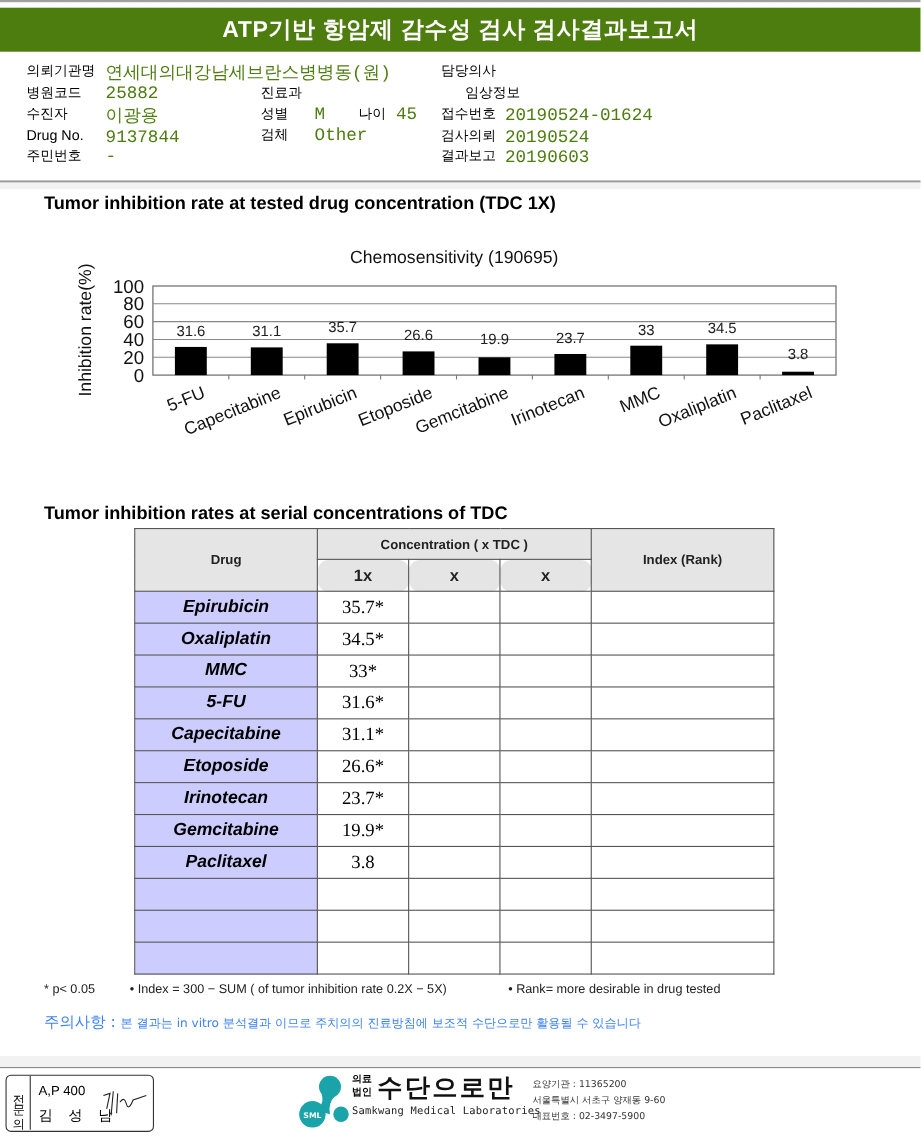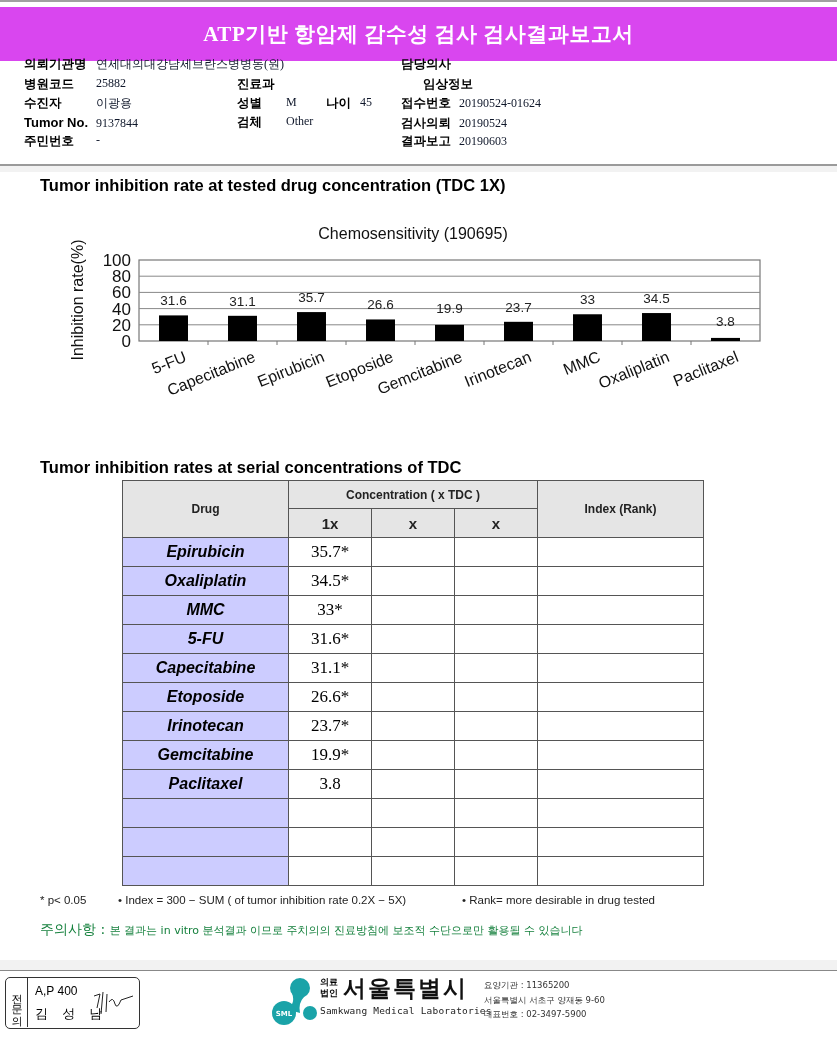--- a/index.html
+++ b/index.html
@@ -1,46 +1,46 @@
 <!DOCTYPE html>
 <html><head>
 <meta charset="utf-8">
 <style>
   * { box-sizing: border-box; margin: 0; padding: 0; }
   html, body { width: 837px; height: 1040px; background: #ffffff; overflow: hidden; }
   body { font-family: "DejaVu Sans", "Liberation Sans", sans-serif; color: #000; position: relative; }
 
   .top-rule { position: absolute; left: 0; top: 0; width: 837px; height: 2px; background: #a0a0a0; }
-  .title-bar { position: absolute; left: 0; top: 7px; width: 837px; height: 54px; background: #d946ef;
-    color: #fff; font-family: Liberation Serif, serif; font-weight: bold; font-size: 21px;
+  .title-bar { position: absolute; left: 0; top: 7px; width: 837px; height: 40px; background: #4d7c0f;
+    color: #fff; font-family: Liberation Sans, sans-serif; font-weight: bold; font-size: 21px;
     display: flex; align-items: center; justify-content: center; letter-spacing: 0.5px; }
 
   .info { position: absolute; left: 0; top: 52px; width: 837px; height: 108px; font-size: 12px; }
-  .info .lbl { position: absolute; font-weight: bold; font-size: 12.5px; text-align: right; }
-  .info .val { position: absolute; font-family: Liberation Serif, serif; font-size: 12px; color: #0f172a; }
+  .info .lbl { position: absolute; font-weight: normal; font-size: 12.5px; text-align: right; }
+  .info .val { position: absolute; font-family: Liberation Mono, monospace; font-size: 16px; color: #4d7c0f; }
 
   .rule-gray { position: absolute; left: 0; width: 837px; height: 2px; background: #9a9a9a; }
   .band { position: absolute; left: 0; width: 837px; background: #f2f2f2; }
 
   .section-title { position: absolute; font-family: "Liberation Sans", sans-serif; font-weight: bold; font-size: 16.5px; color: #000; }
 
   #chart { position: absolute; left: 60px; top: 210px; width: 720px; height: 230px; }
   #chart text { font-family: "Liberation Sans", sans-serif; }
 
   table.conc { position: absolute; left: 122px; top: 480px; width: 582px; border-collapse: collapse; }
   table.conc td, table.conc th { border: 1.5px solid #555; height: 29px; text-align: center; }
   table.conc th { background: #e5e5e5; font-family: "Liberation Sans", sans-serif; font-size: 12px; font-weight: bold; color: #222; text-align: center; }
-  table.conc th.big { font-size: 15px; }
+  table.conc th.big { font-size: 15px; border-radius: 10px; }
   table.conc td.drug { background: #ccccff; font-family: "Liberation Sans", sans-serif; font-weight: bold; font-style: italic; font-size: 16px; width: 166px; }
   table.conc td.v { font-family: "Liberation Serif", serif; font-size: 17px; width: 83px; }
   table.conc td.idx { width: 166px; }
 
   .notes { position: absolute; left: 40px; top: 894px; font-family: "Liberation Sans", sans-serif; font-size: 11.5px; color: #222; }
   .notes span { position: absolute; white-space: nowrap; }
-  .caution { position: absolute; left: 40px; top: 921px; font-size: 14px; color: #15803d; white-space: nowrap; }
+  .caution { position: absolute; left: 40px; top: 921px; font-size: 14px; color: #3b82f6; white-space: nowrap; }
   .caution .small { font-size: 11px; }
 
   .sig-box { position: absolute; left: 5px; top: 977px; width: 135px; height: 52px; border: 1.5px solid #333; border-radius: 5px; }
   .sig-box .vert { position: absolute; left: 0; top: 0; width: 22px; height: 49px; border-right: 1.5px solid #333;
     font-size: 11px; line-height: 13px; display: flex; align-items: center; justify-content: center; writing-mode: vertical-rl; }
   .sig-box .t1 { position: absolute; left: 29px; top: 6px; font-size: 12px; font-family: "Liberation Sans", sans-serif; }
   .sig-box .t2 { position: absolute; left: 29px; top: 27px; font-size: 13px; letter-spacing: 5px; }
   .sig-box .scribble { position: absolute; left: 85px; top: 8px; }
 
   .logo { position: absolute; left: 270px; top: 975px; }
@@ -55,21 +55,21 @@
 <div class="top-rule"></div>
 <div class="title-bar">ATP기반 항암제 감수성 검사 검사결과보고서</div>
 
 <div class="info">
   <span class="lbl" style="left:24px;top:4px">의뢰기관명</span>
   <span class="val" style="left:96px;top:4px">연세대의대강남세브란스병병동(원)</span>
   <span class="lbl" style="left:24px;top:24px">병원코드</span>
   <span class="val" style="left:96px;top:24px">25882</span>
   <span class="lbl" style="left:24px;top:43px">수진자</span>
   <span class="val" style="left:96px;top:43px">이광용</span>
-  <span class="lbl" style="left:24px;top:63px;font-family:'Liberation Sans',sans-serif;font-size:13px">Tumor No.</span>
+  <span class="lbl" style="left:24px;top:63px;font-family:'Liberation Sans',sans-serif;font-size:13px">Drug No.</span>
   <span class="val" style="left:96px;top:64px">9137844</span>
   <span class="lbl" style="left:24px;top:81px">주민번호</span>
   <span class="val" style="left:96px;top:81px">-</span>
 
   <span class="lbl" style="left:237px;top:24px">진료과</span>
   <span class="lbl" style="left:237px;top:43px">성별</span>
   <span class="val" style="left:286px;top:43px">M</span>
   <span class="lbl" style="left:326px;top:43px">나이</span>
   <span class="val" style="left:360px;top:43px">45</span>
   <span class="lbl" style="left:237px;top:62px">검체</span>
@@ -278,17 +278,17 @@
 
 <svg class="logo" width="50" height="52" viewBox="0 0 50 52">
   <circle cx="30" cy="13" r="10" fill="#1aa3a8"></circle>
   <path d="M22 18 Q26 30 16 34 L30 38 Q28 28 34 22 Z" fill="#1aa3a8"></path>
   <circle cx="14" cy="38" r="12" fill="#1aa3a8"></circle>
   <circle cx="40" cy="38" r="7" fill="#1aa3a8"></circle>
   <text x="14" y="41" text-anchor="middle" font-size="7" font-weight="bold" fill="#fff" font-family="DejaVu Sans, sans-serif">SML</text>
 </svg>
 <div class="brand-small" style="white-space:pre">의료
 법인</div>
-<div class="brand-name">서울특별시</div>
+<div class="brand-name">수단으로만</div>
 <div class="brand-en">Samkwang Medical Laboratories</div>
 <div class="brand-info" style="top:980px">요양기관 : 11365200</div>
 <div class="brand-info" style="top:995px">서울특별시 서초구 양재동 9-60</div>
 <div class="brand-info" style="top:1009px">대표번호 : 02-3497-5900</div>
 
 </body></html>

